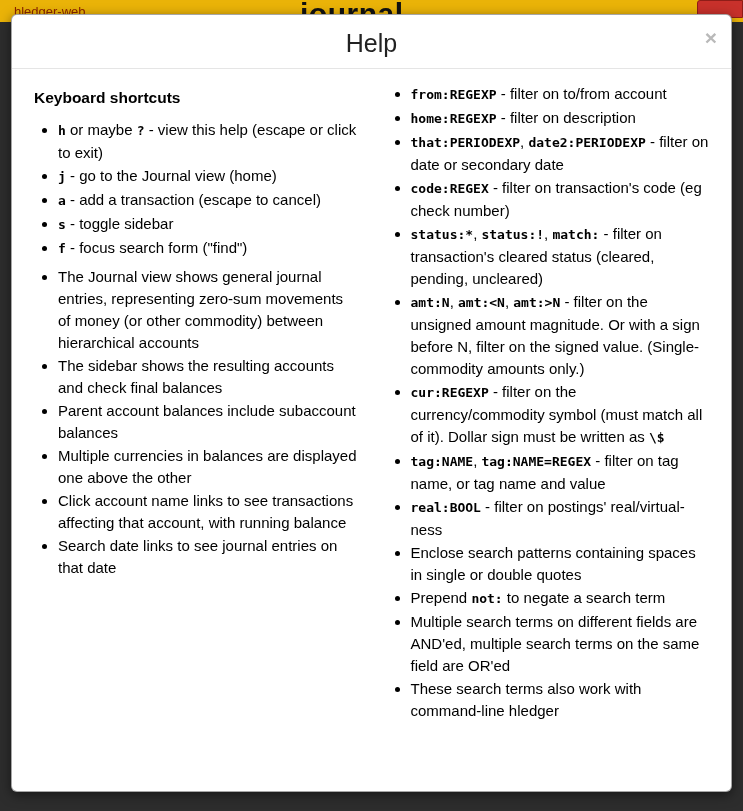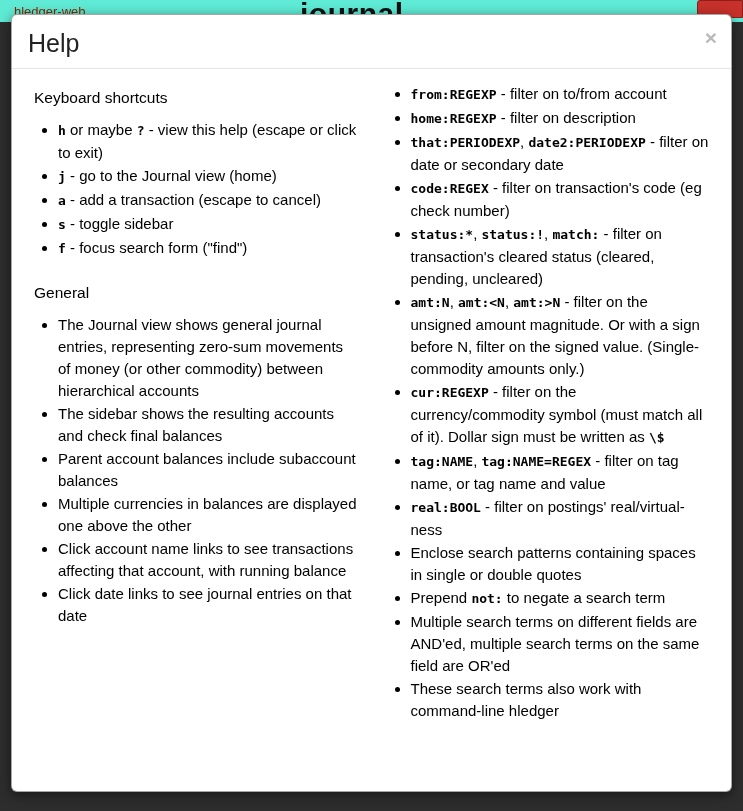--- a/index.html
+++ b/index.html
@@ -9,21 +9,21 @@
     position: relative;
     overflow: hidden;
     background: #ffffff;
     font-family: "Liberation Sans", sans-serif;
     color: #111;
   }
 
   
   .page-strip {
     position: absolute; top: 0; left: 0; right: 0; height: 24px;
-    background: #5eead4; z-index: 1; overflow: hidden;
+    background: #eab308; z-index: 1; overflow: hidden;
   }
   .brand {
     position: absolute; left: 14px; top: 4px;
     font-size: 13px; color: #8b2500; text-decoration: none;
   }
   .page-title-partial {
     position: absolute; left: 300px; top: -3px;
     font-size: 30px; font-weight: bold; color: #111;
     letter-spacing: 0.5px;
   }
@@ -52,36 +52,37 @@
   }
   .modal-header {
     position: relative;
     padding: 15px 16px 10px 16px;
     border-bottom: 1px solid #e5e5e5;
   }
   .modal-title {
     margin: 0;
     font-size: 25px; font-weight: 500; color: #222;
     line-height: 1.1;
+    text-align: center;
   }
   .close-btn {
     position: absolute; top: 12px; right: 14px;
     background: none; border: none; padding: 0;
     font-size: 21px; font-weight: bold; color: #b9b9b9;
     cursor: pointer; line-height: 1;
     font-family: "Liberation Sans", sans-serif;
   }
   .modal-body {
     padding: 14px 22px 20px 22px;
     display: grid;
     grid-template-columns: 1fr 1fr;
     column-gap: 30px;
   }
   .help-col h4 {
-    font-size: 15.5px; font-weight: normal; color: #000;
+    font-size: 15.5px; font-weight: bold; color: #000;
     margin: 6px 0 12px 0;
   }
   .help-col h4 + ul { margin-top: 8px; }
   .help-col h4.later { margin-top: 24px; }
   .help-col ul {
     margin: 0 0 6px 0;
     padding-left: 24px;
   }
   .help-col li {
     font-size: 15px;
@@ -115,28 +116,27 @@
   <div class="modal-body">
     <div class="help-col">
         <h4>Keyboard shortcuts</h4>
         <ul>
           <li><code>h</code> or maybe <code>?</code> - view this help (escape or click to exit)</li>
           <li><code>j</code> - go to the Journal view (home)</li>
           <li><code>a</code> - add a transaction (escape to cancel)</li>
           <li><code>s</code> - toggle sidebar</li>
           <li><code>f</code> - focus search form ("find")</li>
         </ul>
-        <h4 class="later">General</h4>
         <ul>
           <li>The Journal view shows general journal entries, representing zero-sum movements of money (or other commodity) between hierarchical accounts</li>
           <li>The sidebar shows the resulting accounts and check final balances</li>
           <li>Parent account balances include subaccount balances</li>
           <li>Multiple currencies in balances are displayed one above the other</li>
           <li>Click account name links to see transactions affecting that account, with running balance</li>
-          <li>Click date links to see journal entries on that date</li>
+          <li>Search date links to see journal entries on that date</li>
         </ul>
       </div>
     <div class="help-col">
         <ul>
           <li><code>from:REGEXP</code> - filter on to/from account</li>
           <li><code>home:REGEXP</code> - filter on description</li>
           <li><code>that:PERIODEXP</code>, <code>date2:PERIODEXP</code> - filter on date or secondary date</li>
           <li><code>code:REGEX</code> - filter on transaction's code (eg check number)</li>
           <li><code>status:*</code>, <code>status:!</code>, <code>match:</code> - filter on transaction's cleared status (cleared, pending, uncleared)</li>
           <li><code>amt:N</code>, <code>amt:&lt;N</code>, <code>amt:&gt;N</code> - filter on the unsigned amount magnitude. Or with a sign before N, filter on the signed value. (Single-commodity amounts only.)</li>

